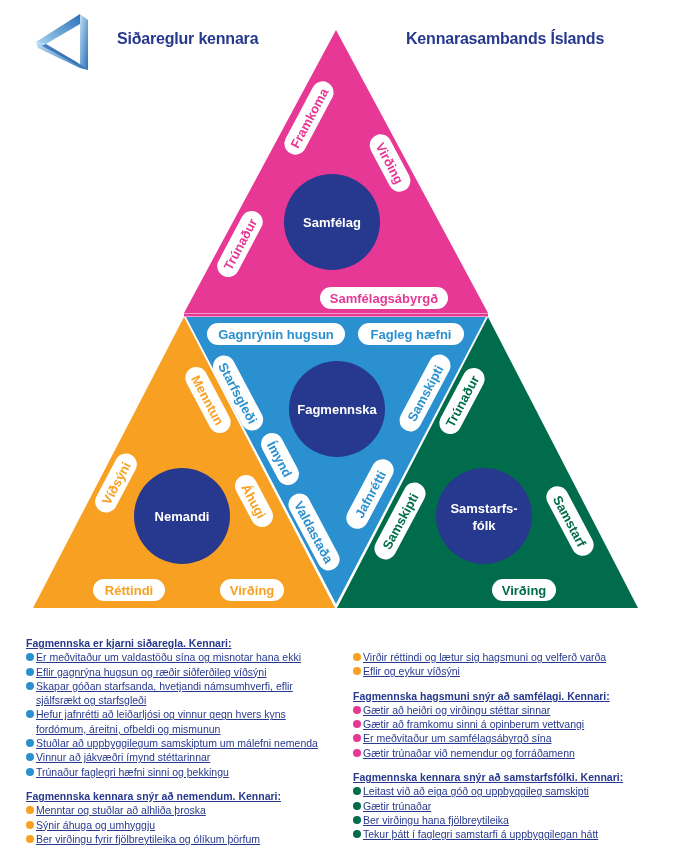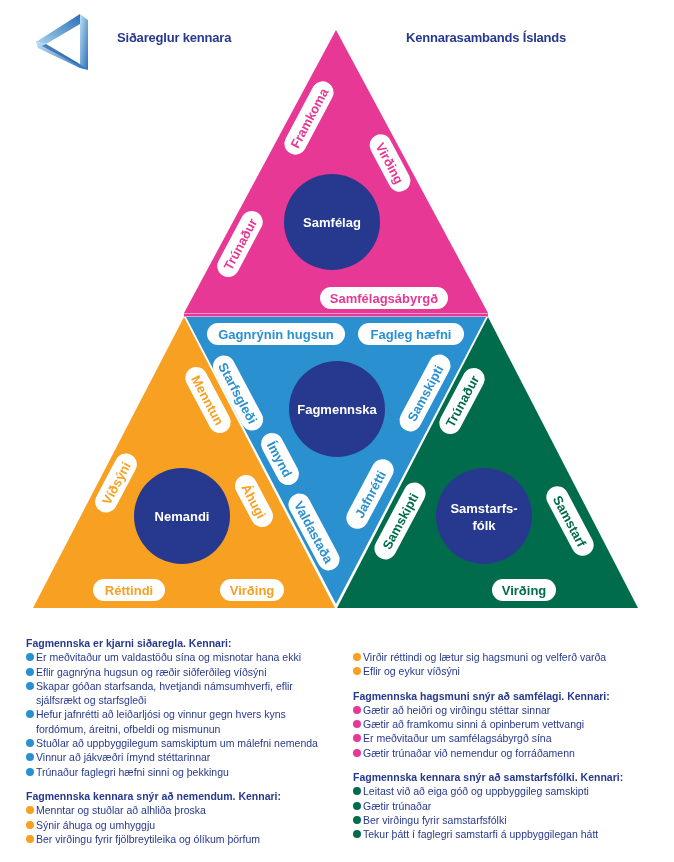--- a/index.html
+++ b/index.html
@@ -1,23 +1,23 @@
 <!DOCTYPE html>
 <html><head>
 <meta charset="utf-8">
 <style>
   html, body { margin: 0; padding: 0; background: #ffffff; }
   body { width: 674px; height: 862px; position: relative; overflow: hidden; font-family: "Liberation Sans", sans-serif; }
-  .header-title { position: absolute; top: 30px; font-size: 13px; font-weight: bold; color: #27398e; letter-spacing: -0.2px; }
+  .header-title { position: absolute; top: 30px; font-size: 16px; font-weight: bold; color: #27398e; letter-spacing: -0.2px; }
   #logo { position: absolute; left: 30px; top: 8px; width: 66px; height: 66px; }
   #diagram { position: absolute; left: 0; top: 0; width: 674px; height: 620px; }
   #diagram text { font-family: "Liberation Sans", sans-serif; font-weight: bold; }
   .pill-text { font-size: 13px; }
   .circle-text { font-size: 13px; fill: #ffffff; }
-  .lists { position: absolute; top: 636px; font-size: 10.5px; color: #27398e; line-height: 14.3px; }
+  .lists { position: absolute; top: 636px; font-size: 10.5px; color: #27398e; line-height: 14.3px; text-decoration: underline; }
   .lists .section { margin-bottom: 10px; }
   .lists .sec-title { font-weight: bold; margin-bottom: 0px; }
   .lists ul { list-style: none; margin: 0; padding: 0; }
   .lists li { position: relative; padding-left: 10px; }
   .lists li .dot { position: absolute; left: 0; top: 3px; width: 8px; height: 8px; border-radius: 50%; }
   #col-left { left: 26px; width: 310px; }
   #col-right { left: 353px; width: 310px; }
 </style>
 </head>
 <body>
@@ -183,17 +183,17 @@
       <li><span class="dot" style="background:#e63894"></span><span>Gætir að framkomu sinni á opinberum vettvangi</span></li>
       <li><span class="dot" style="background:#e63894"></span><span>Er meðvitaður um samfélagsábyrgð sína</span></li>
       <li><span class="dot" style="background:#e63894"></span><span>Gætir trúnaðar við nemendur og forráðamenn</span></li>
     </ul>
   </div>
   <div class="section">
     <div class="sec-title">Fagmennska kennara snýr að samstarfsfólki. Kennari:</div>
     <ul>
       <li><span class="dot" style="background:#006c4b"></span><span>Leitast við að eiga góð og uppbyggileg samskipti</span></li>
       <li><span class="dot" style="background:#006c4b"></span><span>Gætir trúnaðar</span></li>
-      <li><span class="dot" style="background:#006c4b"></span><span>Ber virðingu fyrir samstarfsfólki</span></li>
+      <li><span class="dot" style="background:#006c4b"></span><span>Ber virðingu hana fjölbreytileika</span></li>
       <li><span class="dot" style="background:#006c4b"></span><span>Tekur þátt í faglegri samstarfi á uppbyggilegan hátt</span></li>
     </ul>
   </div>
 </div>
 
 </body></html>

